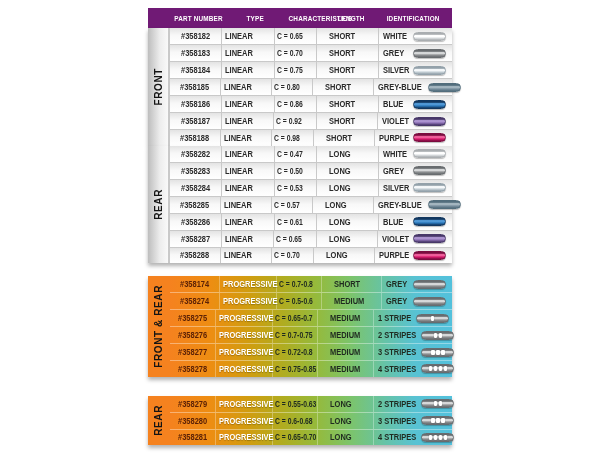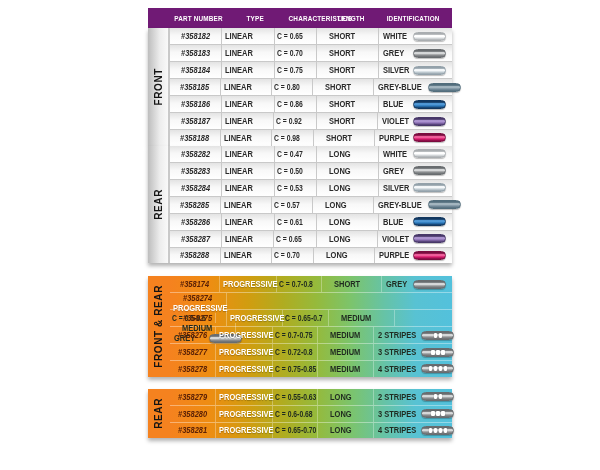--- a/index.html
+++ b/index.html
@@ -12,34 +12,34 @@
   .thead .hcol { color:#ffffff; font-size:7.5px; font-weight:bold; text-align:center; white-space:nowrap; }
   .thead .hcol .hd { display:inline-block; transform:scaleX(0.85); letter-spacing:.2px; }
   .hc-part { width:56.5px; } .hc-type { width:56.5px; } .hc-char { width:45.5px; }
   .hc-len { width:45.5px; } .hc-ident { width:78px; }
 
   
   .section { position:relative; width:304px; padding-left:22px; box-shadow:0 3px 4px rgba(0,0,0,.30); }
   .section.linear { background:#c9c9c9; }
   .sections-host .section:nth-child(2) { margin-top:0; }
   .sections-host .section:nth-child(3) { margin-top:13px; }
-  .sections-host .section:nth-child(4) { margin-top:12px; }
+  .sections-host .section:nth-child(4) { margin-top:19px; }
 
   .label-strip { position:absolute; left:0; top:0; bottom:0; width:20px; display:flex; align-items:center; justify-content:center; }
   .linear  .label-strip { background:linear-gradient(90deg,#bdbdbd,#ececec 58%,#f9f9f9); }
   .rot-text { writing-mode:vertical-rl; transform:rotate(180deg); font-size:10px; font-weight:bold; color:#141414; letter-spacing:.6px; white-space:nowrap; }
 
   .row { display:flex; height:17px; border-bottom:1.5px solid #c9c9c9; }
   .row.last { height:15.5px; border-bottom:none; }
   .progressive .row { border-bottom-color:rgba(255,255,255,.38);text-align:right; }
 
   .cell { height:100%; display:flex; align-items:center; border-right:1.5px solid #c9c9c9; overflow:visible; }
   .linear .cell { background:linear-gradient(180deg,#e3e3e3,#f8f8f8 45%,#ffffff); }
   .progressive .cell { background:transparent; border-right-color:rgba(255,255,255,.30); }
-  .c-part { width:56.5px; justify-content:center;font-style:italic; }
+  .c-part { width:56.5px; justify-content:center; }
   .c-type { width:56.5px; padding-left:3px; }
   .c-char { width:45.5px; padding-left:2px; }
   .c-len  { width:66px; padding-left:12px; }
   .c-ident{ width:78px; border-right:none; justify-content:space-between; padding:0 6px 0 4px; }
 
   .ct { display:inline-block; font-size:8.5px; font-weight:bold; color:#2a2a2a; white-space:nowrap; transform:scaleX(0.88); transform-origin:left center; }
   .c-part .ct { transform-origin:center center; }
   .c-char .ct { transform:scaleX(0.80); }
   .progressive .c-part .ct { color:#5b2106; }
   .progressive .c-type .ct { color:#ffffff; text-shadow:0 1px 1px rgba(0,0,0,.25); }
@@ -341,21 +341,21 @@
               <span class="ct">C = 0.7-0.8</span>
             </div>
             <div class="cell c-len">
               <span class="ct">SHORT</span>
             </div>
             <div class="cell c-ident">
               <span class="ct">GREY</span>
               <span class="pill" style="background: linear-gradient(rgb(104, 108, 111) 0%, rgb(104, 108, 111) 18%, rgb(214, 216, 217) 36%, rgb(214, 216, 217) 52%, rgb(147, 149, 151) 70%, rgb(104, 108, 111) 100%); border: 1px solid rgb(104, 108, 111);"></span>
             </div>
           </div>
-          <div class="row" style="background: linear-gradient(90deg, rgb(245, 130, 31) 0%, rgb(238, 141, 18) 14%, rgb(208, 157, 16) 28%, rgb(176, 172, 32) 40%, rgb(149, 186, 60) 52%, rgb(124, 196, 107) 64%, rgb(102, 195, 166) 76%, rgb(88, 194, 211) 87%, rgb(83, 193, 220) 100%); flex-direction: column;">
+          <div class="row" style="background: linear-gradient(90deg, rgb(245, 130, 31) 0%, rgb(238, 141, 18) 14%, rgb(208, 157, 16) 28%, rgb(176, 172, 32) 40%, rgb(149, 186, 60) 52%, rgb(124, 196, 107) 64%, rgb(102, 195, 166) 76%, rgb(88, 194, 211) 87%, rgb(83, 193, 220) 100%);">
             <div class="cell c-part">
               <span class="ct">#358274</span>
             </div>
             <div class="cell c-type">
               <span class="ct">PROGRESSIVE</span>
             </div>
             <div class="cell c-char">
               <span class="ct">C = 0.5-0.6</span>
             </div>
             <div class="cell c-len">
@@ -371,20 +371,28 @@
               <span class="ct">#358275</span>
             </div>
             <div class="cell c-type">
               <span class="ct">PROGRESSIVE</span>
             </div>
             <div class="cell c-char">
               <span class="ct">C = 0.65-0.7</span>
             </div>
             <div class="cell c-len">
               <span class="ct">MEDIUM</span>
+            </div>
+            <div class="cell c-ident">
+              <span class="ct">1 STRIPE</span>
+              <span class="pill" style="background: linear-gradient(rgb(104, 108, 111) 0%, rgb(104, 108, 111) 18%, rgb(214, 216, 217) 36%, rgb(214, 216, 217) 52%, rgb(147, 149, 151) 70%, rgb(104, 108, 111) 100%); border: 1px solid rgb(104, 108, 111);">
+                <span class="stripes">
+                  <span class="stripe"></span>
+                </span>
+              </span>
             </div>
           </div>
           <div class="row" style="background: linear-gradient(90deg, rgb(245, 130, 31) 0%, rgb(238, 141, 18) 14%, rgb(208, 157, 16) 28%, rgb(176, 172, 32) 40%, rgb(149, 186, 60) 52%, rgb(124, 196, 107) 64%, rgb(102, 195, 166) 76%, rgb(88, 194, 211) 87%, rgb(83, 193, 220) 100%);">
             <div class="cell c-part">
               <span class="ct">#358276</span>
             </div>
             <div class="cell c-type">
               <span class="ct">PROGRESSIVE</span>
             </div>
             <div class="cell c-char">

